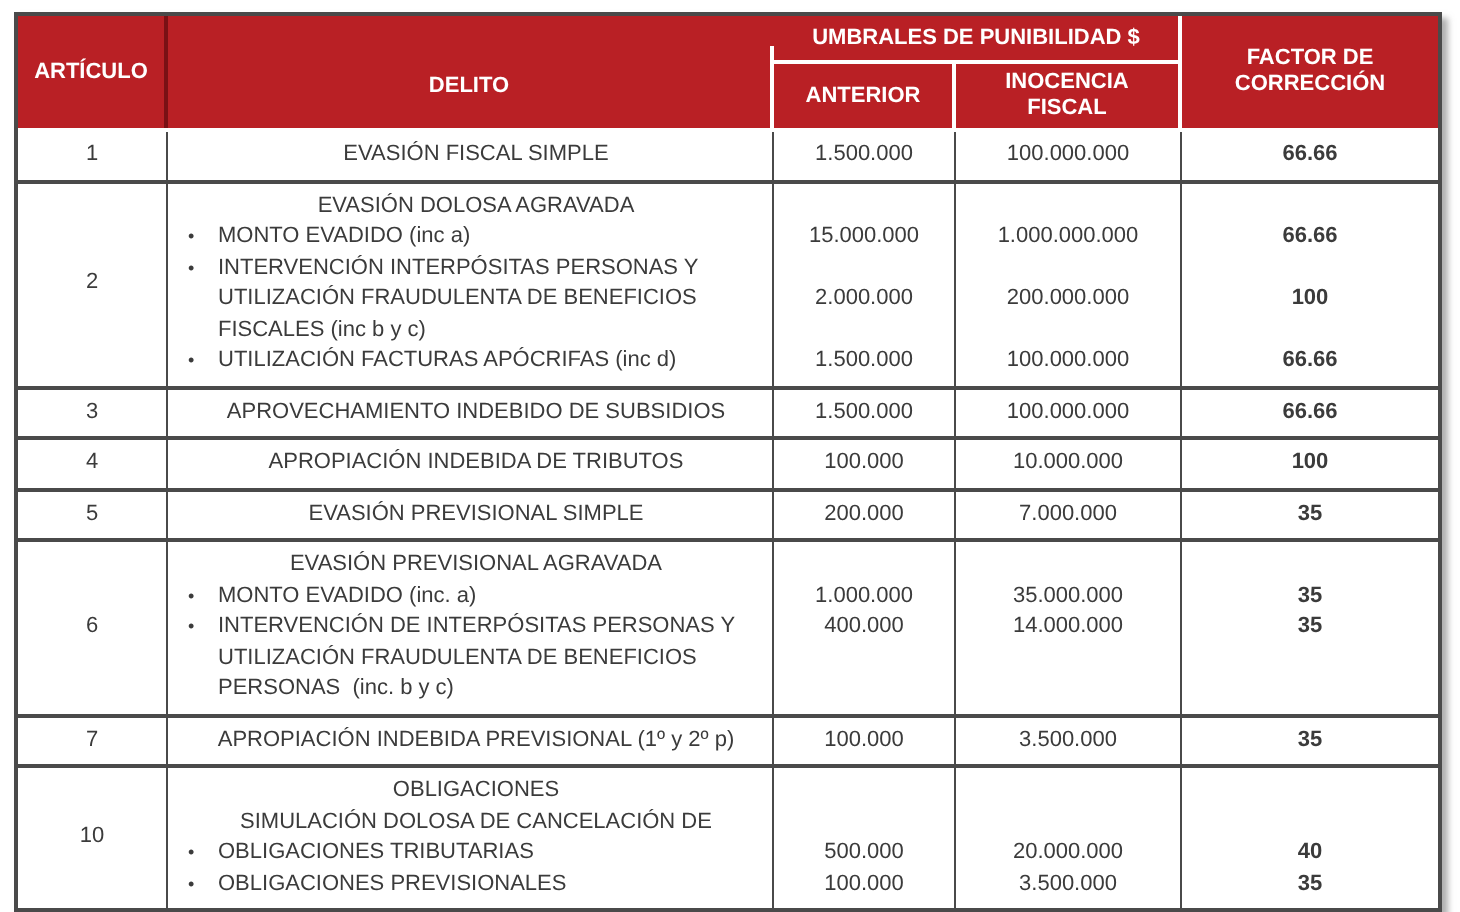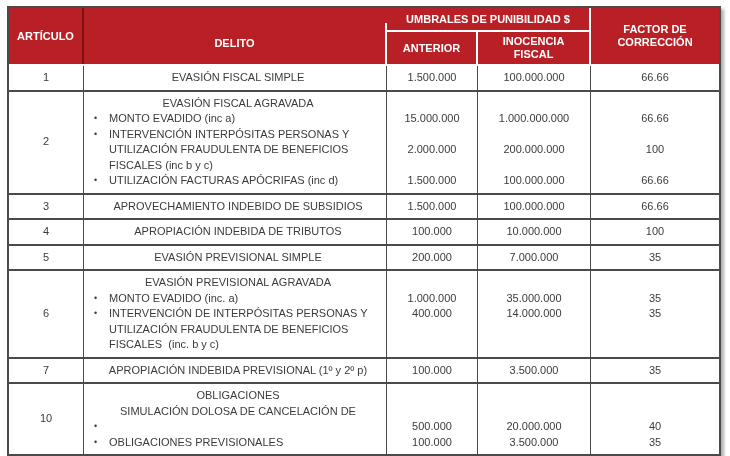--- a/index.html
+++ b/index.html
@@ -49,21 +49,21 @@
     color:var(--body-text);
     font-size:11px;
   }
   .row + .row{border-top:2px solid var(--border-dark);}
   .cell{
     box-sizing:border-box;
     border-right:1px solid var(--border-dark);
     display:flex;flex-direction:column;justify-content:center;
     padding:4px 0;
   }
-  .cell:last-child{border-right:none;}
+  .cell:last-child{border-right:none;font-weight:bold;}
   .line{
     min-height:15.5px;line-height:15.5px;
     white-space:pre;
     overflow:hidden;
   }
   .col-articulo{text-align:center;}
   .col-num{text-align:center;}
   .col-delito .line.plain{padding-left:6px;text-align:center;}
   .col-delito .line.bullet{padding-left:10px;display:flex;}
   .col-delito .line.cont{padding-left:25px;}
@@ -105,21 +105,21 @@
           </div>
           <div class="cell col-num">
             <div class="line">66.66</div>
           </div>
         </div>
         <div class="row">
           <div class="cell col-articulo">
             <div class="line">2</div>
           </div>
           <div class="cell col-delito">
-            <div class="line plain">EVASIÓN FISCAL AGRAVADA</div>
+            <div class="line plain">EVASIÓN DOLOSA AGRAVADA</div>
             <div class="line bullet"><div class="bullet-marker">•</div><div class="">MONTO EVADIDO (inc a)</div></div>
             <div class="line bullet"><div class="bullet-marker">•</div><div class="">INTERVENCIÓN INTERPÓSITAS PERSONAS Y</div></div>
             <div class="line cont">UTILIZACIÓN FRAUDULENTA DE BENEFICIOS</div>
             <div class="line cont">FISCALES (inc b y c)</div>
             <div class="line bullet"><div class="bullet-marker">•</div><div class="">UTILIZACIÓN FACTURAS APÓCRIFAS (inc d)</div></div>
           </div>
           <div class="cell col-num">
             <div class="line"></div>
             <div class="line">15.000.000</div>
             <div class="line"></div>
@@ -197,21 +197,21 @@
         </div>
         <div class="row">
           <div class="cell col-articulo">
             <div class="line">6</div>
           </div>
           <div class="cell col-delito">
             <div class="line plain">EVASIÓN PREVISIONAL AGRAVADA</div>
             <div class="line bullet"><div class="bullet-marker">•</div><div class="">MONTO EVADIDO (inc. a)</div></div>
             <div class="line bullet"><div class="bullet-marker">•</div><div class="">INTERVENCIÓN DE INTERPÓSITAS PERSONAS Y</div></div>
             <div class="line cont">UTILIZACIÓN FRAUDULENTA DE BENEFICIOS</div>
-            <div class="line cont">FISCALES  (inc. b y c)</div>
+            <div class="line cont">PERSONAS  (inc. b y c)</div>
           </div>
           <div class="cell col-num">
             <div class="line"></div>
             <div class="line">1.000.000</div>
             <div class="line">400.000</div>
             <div class="line"></div>
             <div class="line"></div>
           </div>
           <div class="cell col-num">
             <div class="line"></div>
@@ -245,21 +245,21 @@
             <div class="line">35</div>
           </div>
         </div>
         <div class="row">
           <div class="cell col-articulo">
             <div class="line">10</div>
           </div>
           <div class="cell col-delito">
             <div class="line plain">OBLIGACIONES</div>
             <div class="line plain">SIMULACIÓN DOLOSA DE CANCELACIÓN DE</div>
-            <div class="line bullet"><div class="bullet-marker">•</div></div>
+            <div class="line bullet"><div class="bullet-marker">•</div><div class="">OBLIGACIONES TRIBUTARIAS</div></div>
             <div class="line bullet"><div class="bullet-marker">•</div><div class="">OBLIGACIONES PREVISIONALES</div></div>
           </div>
           <div class="cell col-num">
             <div class="line"></div>
             <div class="line"></div>
             <div class="line">500.000</div>
             <div class="line">100.000</div>
           </div>
           <div class="cell col-num">
             <div class="line"></div>

